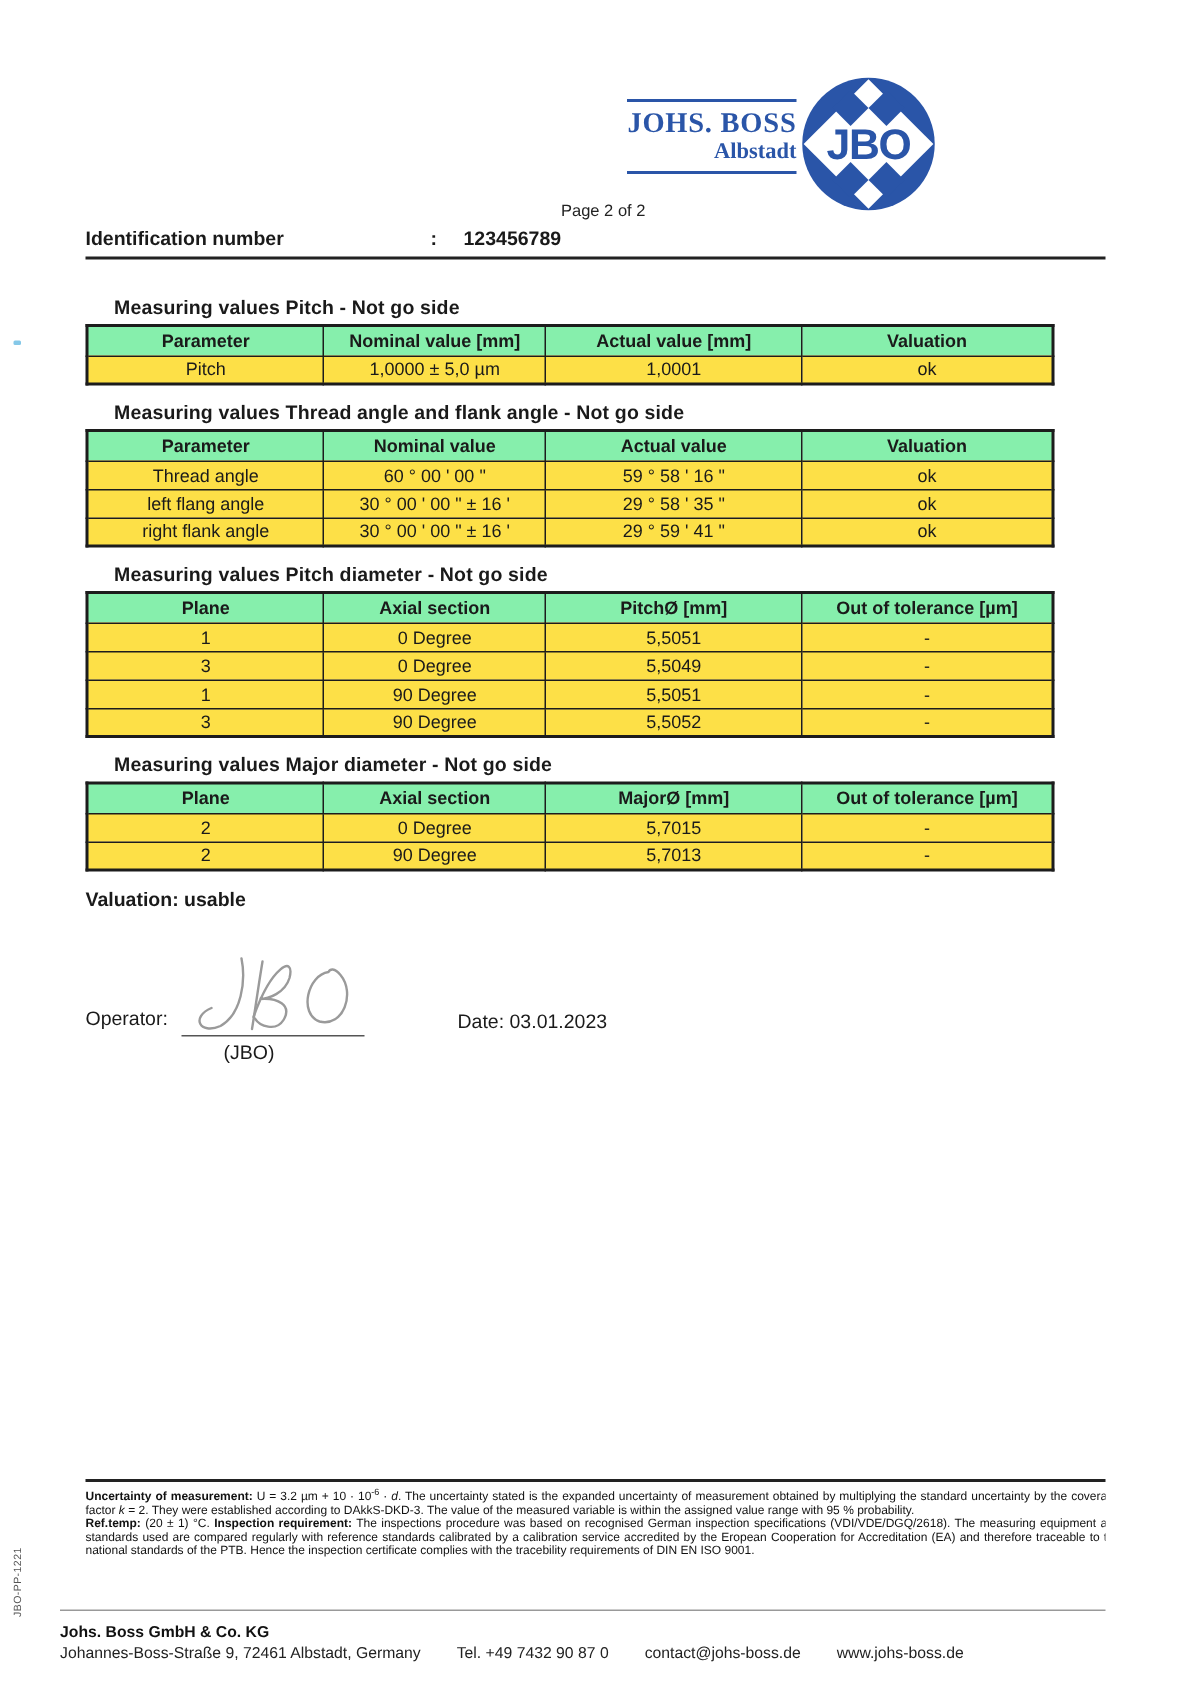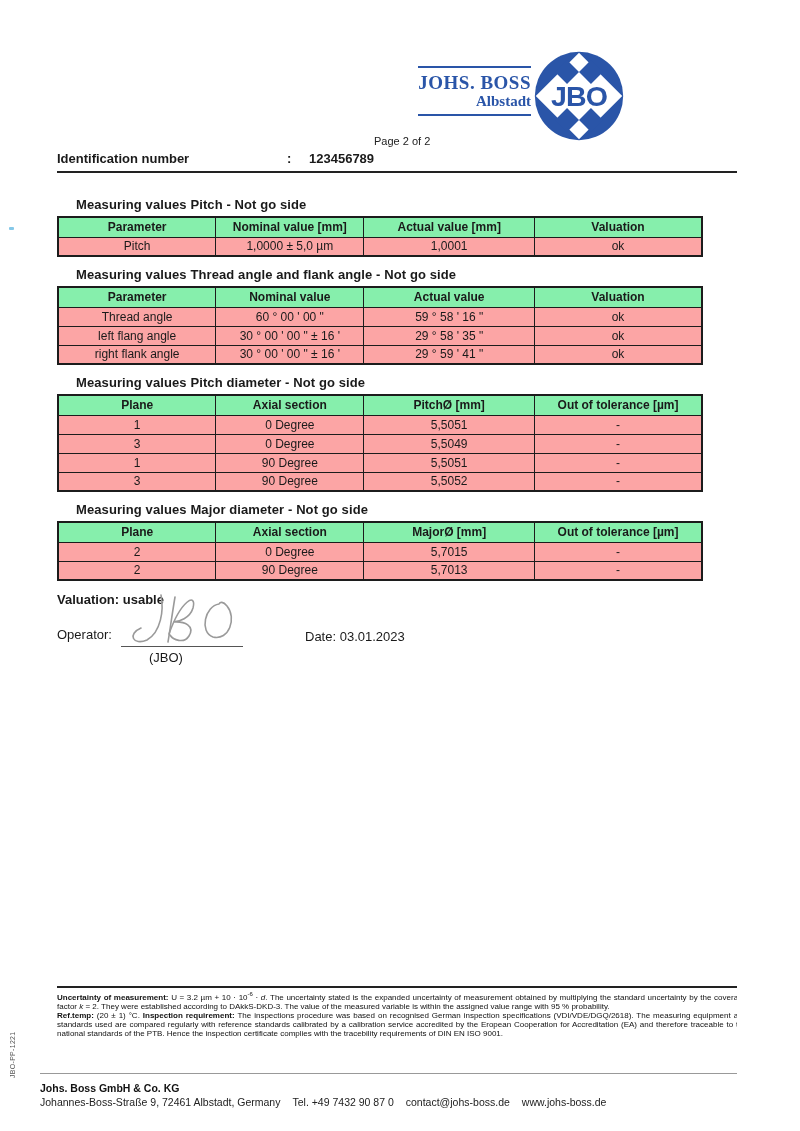--- a/index.html
+++ b/index.html
@@ -24,43 +24,43 @@
   .ident-row { position:absolute; left:57px; top:151px; width:690px; border-bottom:2.5px solid #222; padding-bottom:5px; font-size:13px; font-weight:bold; }
   .ident-row .lbl { display:inline-block; width:230px; }
   .ident-row .sep { display:inline-block; width:22px; }
 
   
   #sections { position:absolute; left:57px; top:197px; width:646px; }
   .section-title { font-size:13px; font-weight:bold; line-height:16px; margin:10px 0 3px; letter-spacing:.1px;padding-left:19px; }
   .section-title:first-child { margin-top:0; }
   table.meas-table { width:100%; border-collapse:collapse; border:2px solid #1c1c1c; table-layout:fixed; }
   table.meas-table th { background:#86efac; font-size:12px; font-weight:bold; height:20px; border:1.5px solid #1c1c1c; text-align:center; padding:0 2px; }
-  table.meas-table td { font-size:12px; height:19px; border:1.5px solid #1c1c1c; text-align:center; padding:0 2px; background:#fca5a5; }
+  table.meas-table td { font-size:12px; height:19px; border:1.5px solid #1c1c1c; text-align:center; padding:0 2px; background:#fde047; }
 
   .valuation { position:absolute; left:57px; top:592px; font-size:13px; font-weight:bold; }
 
   
-  .operator-block { position:absolute; left:57px; top:590px; width:420px; height:80px;text-align:center; }
+  .operator-block { position:absolute; left:57px; top:634px; width:420px; height:80px;text-align:center; }
   .operator-label { position:absolute; left:0; top:37px; font-size:13px; }
   .sig-svg { position:absolute; left:66px; top:0; }
   .sig-line { position:absolute; left:64px; top:56px; width:122px; border-top:1.5px solid #555; }
   .sig-name { position:absolute; left:92px; top:60px; font-size:13px; }
   .date-label { position:absolute; left:248px; top:39px; font-size:13px; }
 
   
   .fine-print { position:absolute; left:57px; top:986px; width:690px; border-top:2px solid #222; padding-top:5px; }
   .fp-para { font-size:8px; line-height:9px; color:#111; text-align:justify; }
   .fp-para b { font-weight:bold;margin-top:24px; }
   .fp-para i { font-style:italic; }
   .fp-para sup { font-size:6px; vertical-align:super; line-height:0; }
 
   
   .footer { position:absolute; left:40px; top:1073px; width:722px; border-top:1px solid #999; padding-top:8px; }
   .footer-company { font-size:10.5px; font-weight:bold; color:#111; margin-bottom:2px; }
-  .footer-contacts { display:flex; column-gap:12px; font-size:10.5px; color:#222;text-align:center; }
+  .footer-contacts { display:flex; column-gap:24px; font-size:10.5px; color:#222;text-align:center; }
 
   
   .side-code { position:absolute; left:9px; top:1078px; transform:rotate(-90deg); transform-origin:0 0; font-size:7px; color:#555; white-space:nowrap; letter-spacing:.3px; }
   .blue-dash { position:absolute; left:9px; top:227px; width:5px; height:3px; background:#85c8e8; border-radius:1px; }
 </style>
 </head>
 <body>
 
 <div class="page">
 

